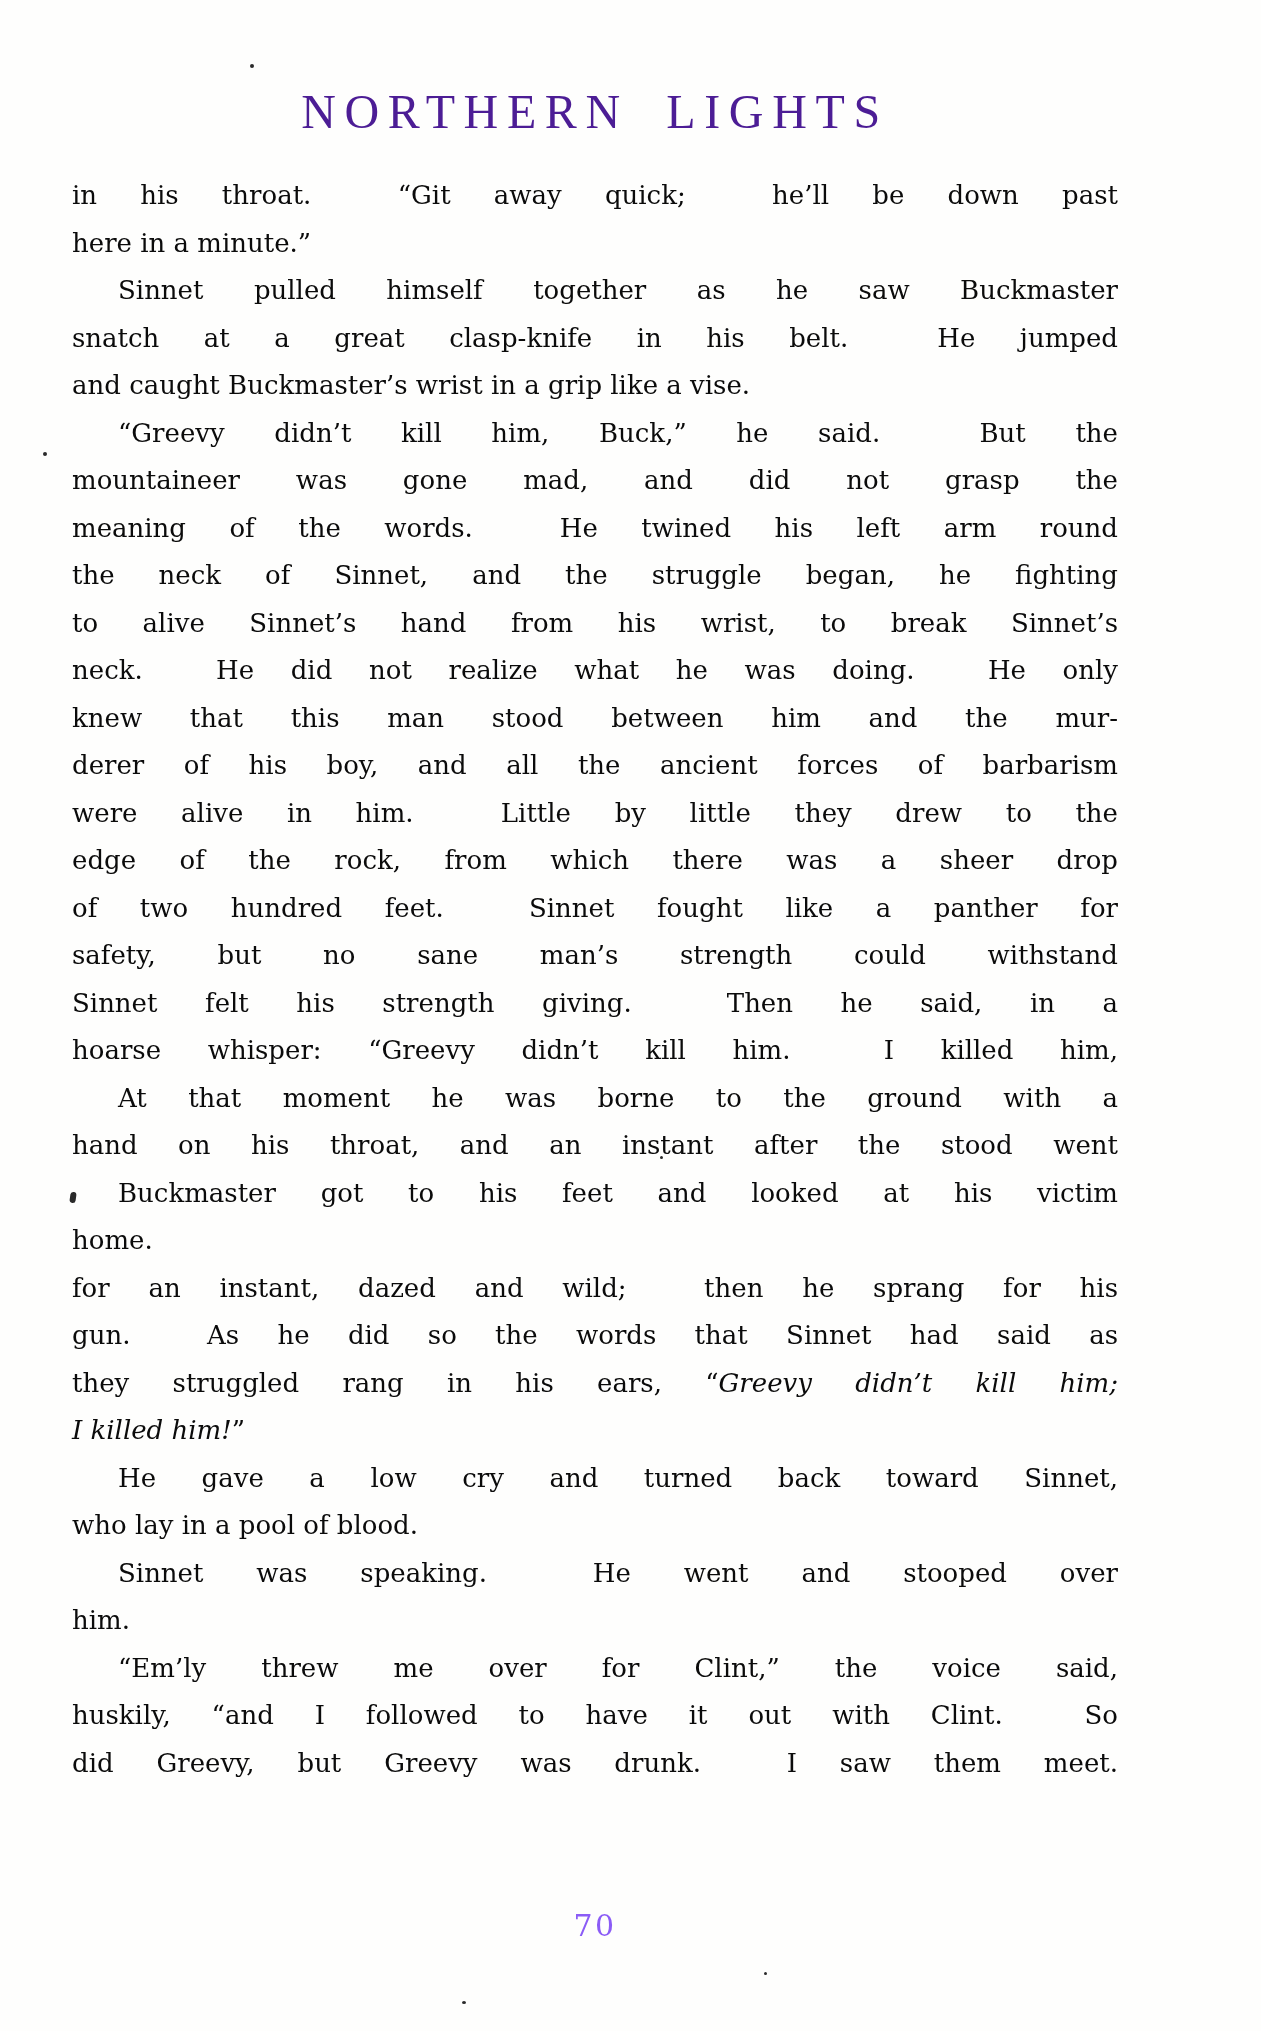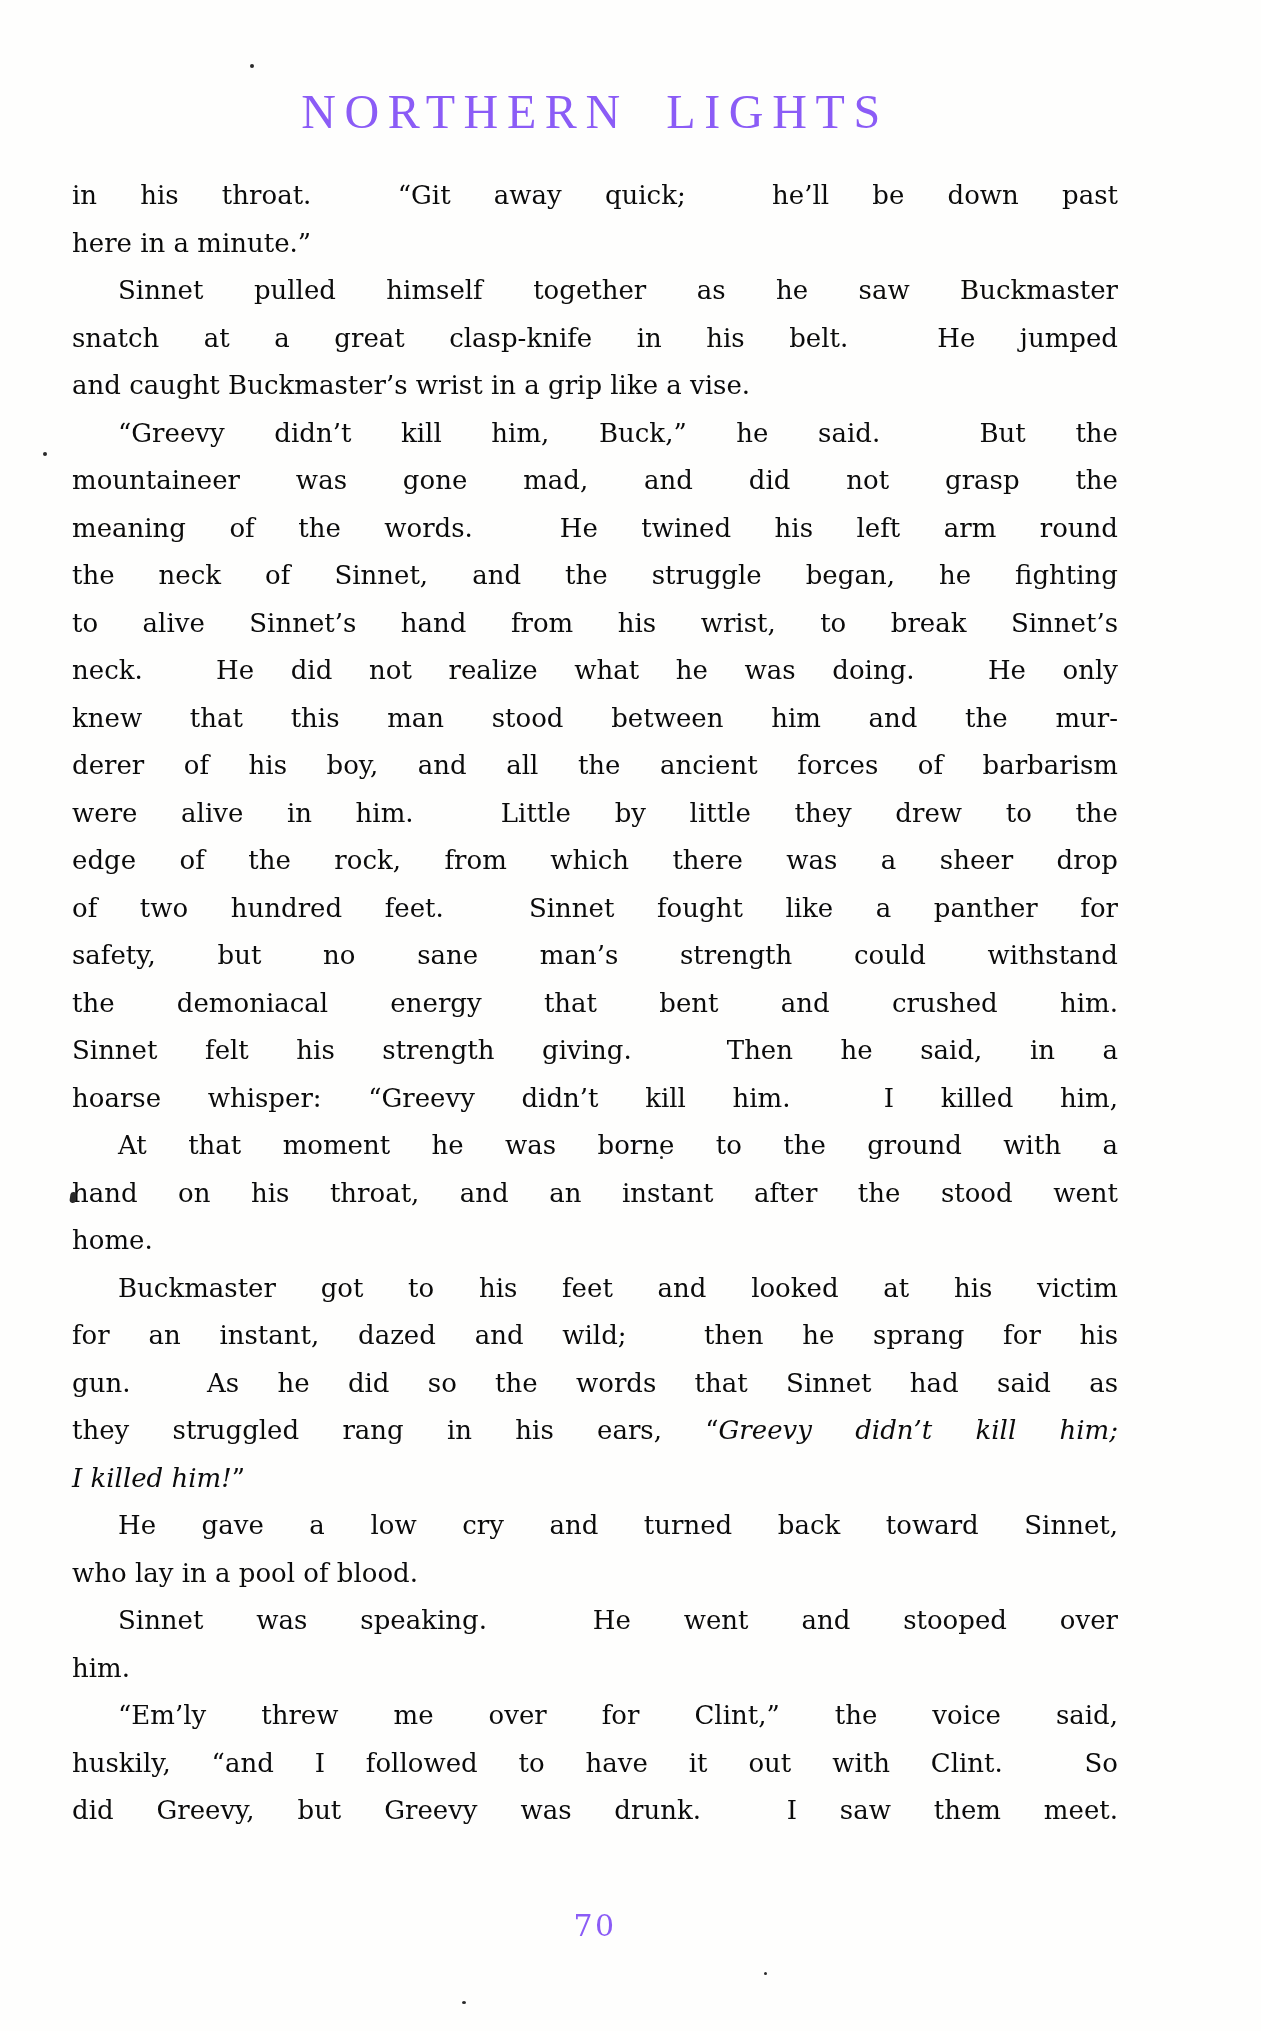--- a/index.html
+++ b/index.html
@@ -12,21 +12,21 @@
     font-family:"DejaVu Serif","Liberation Serif",serif;
     overflow:hidden;
   }
   .running-header{
     position:absolute;left:72px;top:88px;width:1046px;
     text-align:center;
     font-family:"Liberation Serif","DejaVu Serif",serif;
     font-size:48px;line-height:1;
     letter-spacing:0.18em;
     word-spacing:0.35em;
-    color:#8b5cf6;
+    color:#4c1d95;
   }
   .page-body{
     position:absolute;left:72px;top:172px;width:1046px;
   }
   .line{
     white-space:pre-wrap;
     height:47.5px;line-height:47.5px;
     font-size:26px;
     color:#0b0b0b;
   }
@@ -65,27 +65,26 @@
       <div class="line j"><span>meaning of the words.  He twined his left arm round</span></div>
       <div class="line j"><span>the neck of Sinnet, and the struggle began, he fighting</span></div>
       <div class="line j"><span>to alive Sinnet’s hand from his wrist, to break Sinnet’s</span></div>
       <div class="line j"><span>neck.  He did not realize what he was doing.  He only</span></div>
       <div class="line j"><span>knew that this man stood between him and the mur-</span></div>
       <div class="line j"><span>derer of his boy, and all the ancient forces of barbarism</span></div>
       <div class="line j"><span>were alive in him.  Little by little they drew to the</span></div>
       <div class="line j"><span>edge of the rock, from which there was a sheer drop</span></div>
       <div class="line j"><span>of two hundred feet.  Sinnet fought like a panther for</span></div>
       <div class="line j"><span>safety, but no sane man’s strength could withstand</span></div>
-      <div class="line j"><span>the demoniacal energy that bent and crushed him.</span></div>
       <div class="line j"><span>Sinnet felt his strength giving.  Then he said, in a</span></div>
       <div class="line j"><span>hoarse whisper: “Greevy didn’t kill him.  I killed him,</span></div>
       <div class="line j ind"><span>At that moment he was borne to the ground with a</span></div>
       <div class="line j"><span>hand on his throat, and an instant after the stood went</span></div>
+      <div class="line j ind"><span>Buckmaster got to his feet and looked at his victim</span></div>
       <div class="line"><span>home.</span></div>
-      <div class="line j ind"><span>Buckmaster got to his feet and looked at his victim</span></div>
       <div class="line j"><span>for an instant, dazed and wild;  then he sprang for his</span></div>
       <div class="line j"><span>gun.  As he did so the words that Sinnet had said as</span></div>
       <div class="line j"><span>they struggled rang in his ears, “</span><span class="it">Greevy didn’t kill him;</span></div>
       <div class="line"><span class="it">I killed him!</span><span>”</span></div>
       <div class="line j ind"><span>He gave a low cry and turned back toward Sinnet,</span></div>
       <div class="line"><span>who lay in a pool of blood.</span></div>
       <div class="line j ind"><span>Sinnet was speaking.  He went and stooped over</span></div>
       <div class="line"><span>him.</span></div>
       <div class="line j ind"><span>“Em’ly threw me over for Clint,” the voice said,</span></div>
       <div class="line j"><span>huskily, “and I followed to have it out with Clint.  So</span></div>

